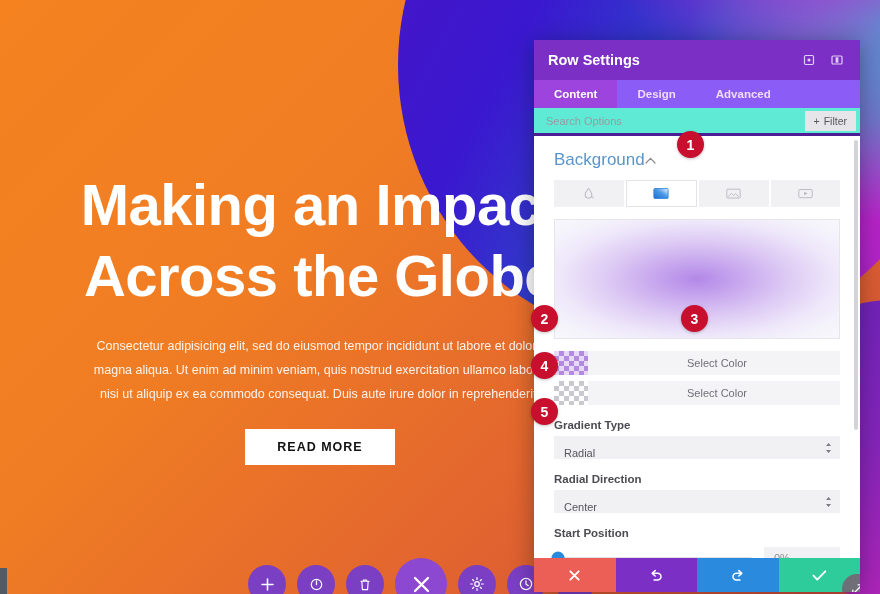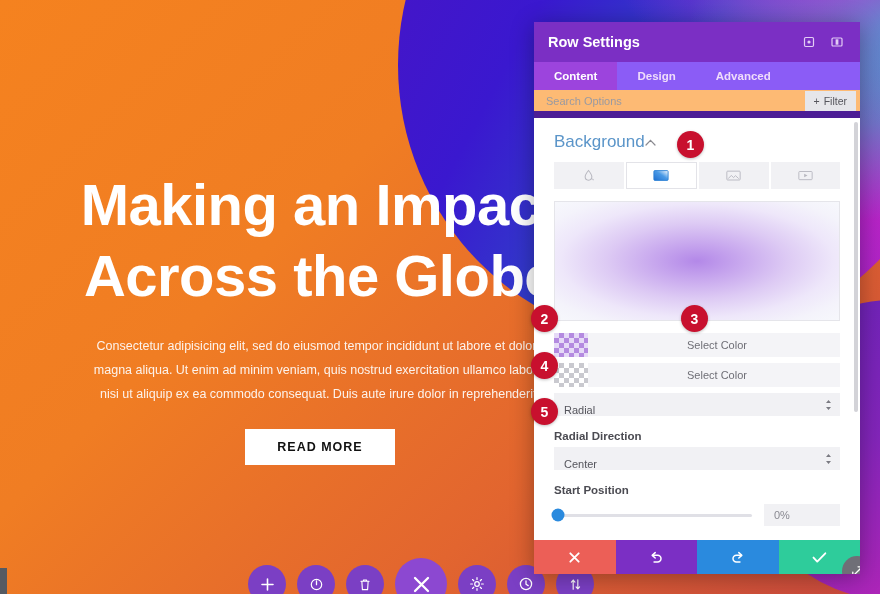--- a/index.html
+++ b/index.html
@@ -102,21 +102,21 @@
     position: absolute;
     left: 0; bottom: 0;
     width: 7px; height: 26px;
     background: #555a62;
     z-index: 4;
   }
 
   
   #row-settings {
     position: absolute;
-    left: 534px; top: 22px;
+    left: 534px; top: 40px;
     width: 326px; height: 552px;
     background: #ffffff;
     box-shadow: 0 3px 22px rgba(0,0,0,.32);
     display: flex; flex-direction: column;
     overflow: hidden;
     z-index: 10;
   }
   
   #modal-header {
     height: 40px;
@@ -152,22 +152,22 @@
     display: flex; align-items: center;
     color: #f0ddfb;
     font-size: 11.5px;
     font-weight: bold;
     cursor: pointer;
   }
   .mtab.active { background: #9c44dd; color: #ffffff; }
   
   #modal-search {
     height: 28px;
-    background: #fdba74;
-    border-bottom: 7px solid #4c1d95;
+    background: #5eead4;
+    border-bottom: 3px solid #4c1d95;
     display: flex; align-items: center;
     padding: 0 4px 0 12px;
     flex: 0 0 auto;
   }
   #search-input {
     flex: 1;
     border: 0; outline: none;
     background: transparent;
     font-size: 11px;
     color: #6b6b72;
@@ -513,20 +513,21 @@
 
       <div class="color-row">
         <div class="swatch purple"></div>
         <div class="select-color">Select Color</div>
       </div>
       <div class="color-row">
         <div class="swatch"></div>
         <div class="select-color">Select Color</div>
       </div>
 
+      <div class="field-label">Gradient Type</div>
       <div class="sel">
         <span>Radial</span>
         <span class="caret">
           <svg width="7" height="11" viewBox="0 0 7 11">
             <path d="M3.5 0.6L6 3.6H1zM3.5 10.4L1 7.4h5z" fill="#7a7a82"></path>
           </svg>
         </span>
       </div>
 
       <div class="field-label">Radial Direction</div>

